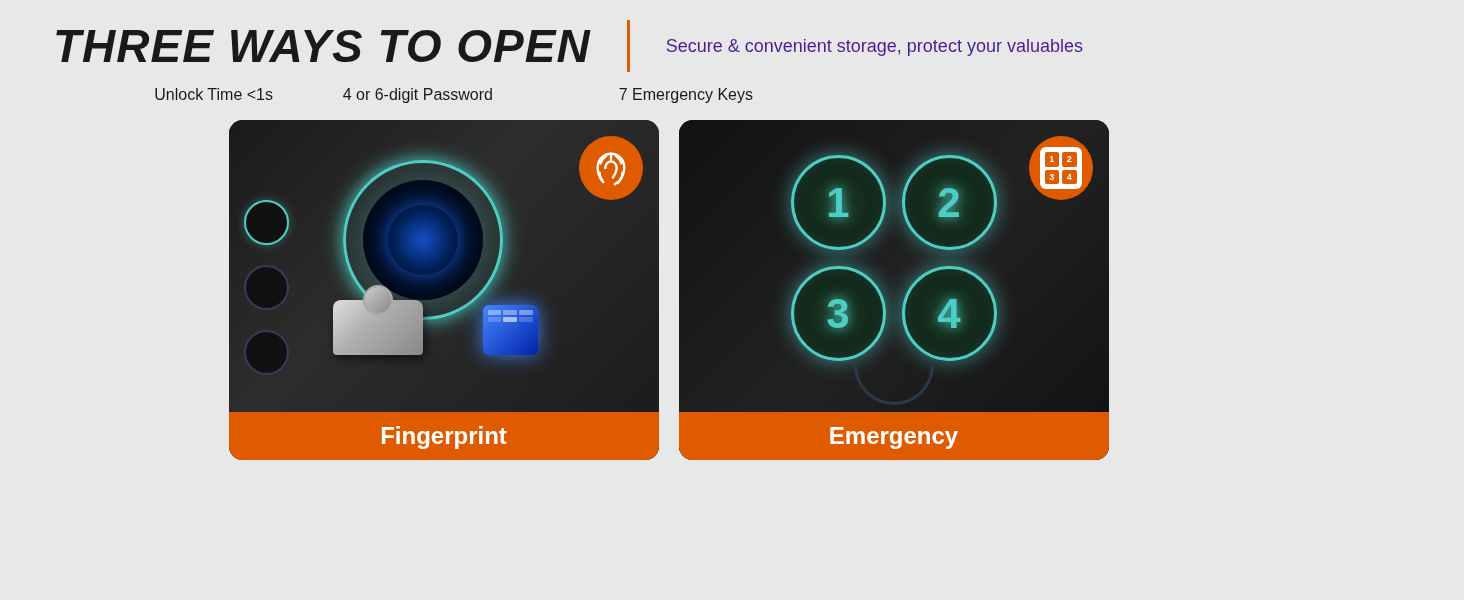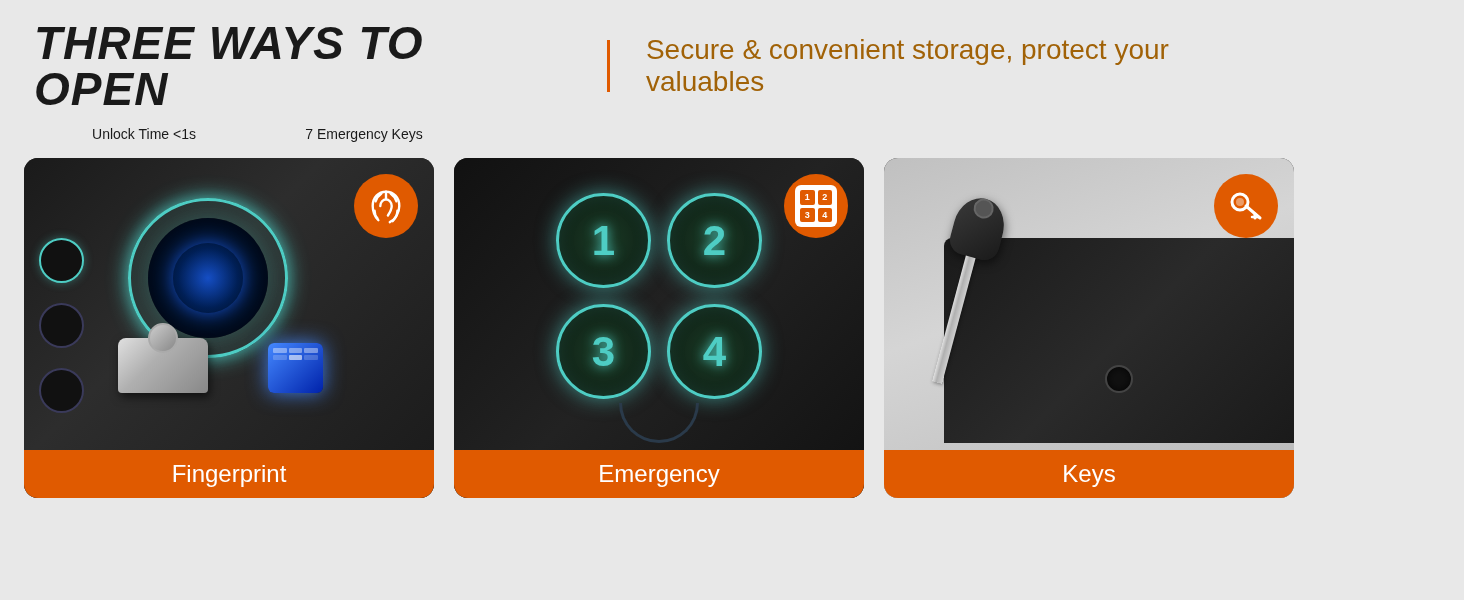--- a/index.html
+++ b/index.html
@@ -12,21 +12,21 @@
       overflow: hidden;
     }
 
     .container {
       width: 1324px;
       height: 600px;
       background: #e8e8e8;
       display: flex;
       flex-direction: column;
       align-items: center;
-      padding: 20px 30px 10px 24px;
+      padding: 20px 30px 10px 43px;
     }
 
     .header-row {
       display: flex;
       align-items: center;
       width: 100%;
       margin-bottom: 14px;
       padding-left: 10px;
     }
 
@@ -46,40 +46,40 @@
     }
 
     .divider-vertical {
       width: 3px;
       height: 52px;
       background: #e05a00;
       margin: 0 18px;
     }
 
     .subtitle {
-      font-size: 28px;
-      color: #a16207;
+      font-size: 18px;
+      color: #4c1d95;
       font-weight: 400;
     }
 
     .stats-row {
       display: flex;
       justify-content: flex-start;
       width: 100%;
       gap: 0;
       margin-bottom: 16px;
       padding-left: 10px;
     }
 
     .stat-item {
-      font-size: 14px;
+      font-size: 16px;
       color: #1a1a1a;
       font-weight: 400;
       min-width: 240px;
-      text-align: center;
+      text-align: right;
     }
 
     .stat-item:nth-child(1) { min-width: 220px; }
     .stat-item:nth-child(2) { min-width: 220px; }
     .stat-item:nth-child(3) { min-width: 260px; }
     .stat-item:nth-child(4) { min-width: 220px; }
 
     .cards-row {
       display: flex;
       gap: 20px;
@@ -127,21 +127,21 @@
       left: 0;
       right: 0;
       background: #e05a00;
       padding: 10px 0;
       text-align: center;
     }
 
     .card-label-bar span {
       color: #fff;
       font-size: 24px;
-      font-weight: 400;
+      font-weight: 700;
     }
 
     .orange-badge {
       position: absolute;
       top: 16px;
       right: 16px;
       width: 64px;
       height: 64px;
       background: #e05a00;
       border-radius: 50%;
@@ -165,20 +165,21 @@
   <div class="header-row">
     <div class="title-block">
       <span class="main-title">THREE WAYS TO OPEN</span>
       <div class="divider-vertical"></div>
       <span class="subtitle">Secure &amp; convenient storage, protect your valuables</span>
     </div>
   </div>
 
   <div class="stats-row">
     <div class="stat-item">Unlock Time &lt;1s</div>
+    <div class="stat-item">4 or 6-digit Password</div>
     <div class="stat-item">7 Emergency Keys</div>
   </div>
 
   <div class="cards-row">
 
     <div class="card card-fingerprint">
       <div class="card-bg">
 
         <div class="orange-badge">
           <svg class="fp-icon" viewBox="0 0 40 40" fill="none">
@@ -250,47 +251,15 @@
         </div>
 
         <div style="position:absolute;bottom:55px;left:50%;transform:translateX(-50%);width:80px;height:40px;border:3px solid #2a3a4a;border-top:none;border-radius:0 0 40px 40px;"></div>
       </div>
 
       <div class="card-label-bar">
         <span>Emergency</span>
       </div>
     </div>
 
-    <div class="card card-keys">
-      <div class="card-bg" style="background:linear-gradient(160deg,#c0c0c0 0%,#d5d5d5 40%,#b8b8b8 100%);">
-
-        <div class="orange-badge">
-          <svg width="36" height="36" viewBox="0 0 36 36">
-            <circle cx="12" cy="14" r="8" stroke="white" stroke-width="3" fill="none"></circle>
-            <circle cx="12" cy="14" r="4" fill="white" opacity="0.4"></circle>
-            <line x1="18" y1="18" x2="32" y2="30" stroke="white" stroke-width="3" stroke-linecap="round"></line>
-            <line x1="27" y1="26" x2="27" y2="30" stroke="white" stroke-width="3" stroke-linecap="round"></line>
-            <line x1="24" y1="29" x2="30" y2="29" stroke="white" stroke-width="2.5" stroke-linecap="round"></line>
-          </svg>
-        </div>
-
-        <div style="position:absolute;bottom:55px;left:60px;right:0;top:80px;background:linear-gradient(135deg,#1a1a1a 0%,#2a2a2a 50%,#1a1a1a 100%);border-radius:8px 0 0 0;">
-
-          <div style="position:absolute;bottom:50px;left:50%;transform:translateX(-50%);width:28px;height:28px;border-radius:50%;background:#111;border:2px solid #444;box-shadow:inset 0 0 8px rgba(0,0,0,0.8);"></div>
-        </div>
-
-        <div style="position:absolute;left:55px;top:20px;transform:rotate(15deg);">
-
-          <div style="width:50px;height:60px;background:linear-gradient(135deg,#3a3a3a 0%,#1a1a1a 100%);border-radius:50% 50% 15px 15px;box-shadow:2px 3px 10px rgba(0,0,0,0.5);">
-            <div style="width:20px;height:20px;border-radius:50%;background:#555;border:2px solid #666;margin:18px auto 0;"></div>
-          </div>
-
-          <div style="width:10px;height:130px;background:linear-gradient(90deg,#e0e0e0 0%,#b0b0b0 40%,#d0d0d0 100%);margin:0 auto;box-shadow:1px 1px 4px rgba(0,0,0,0.4);"></div>
-        </div>
-      </div>
-
-      <div class="card-label-bar">
-        <span>Keys</span>
-      </div>
-    </div>
 
   </div>
 </div>
 
 </body></html>

